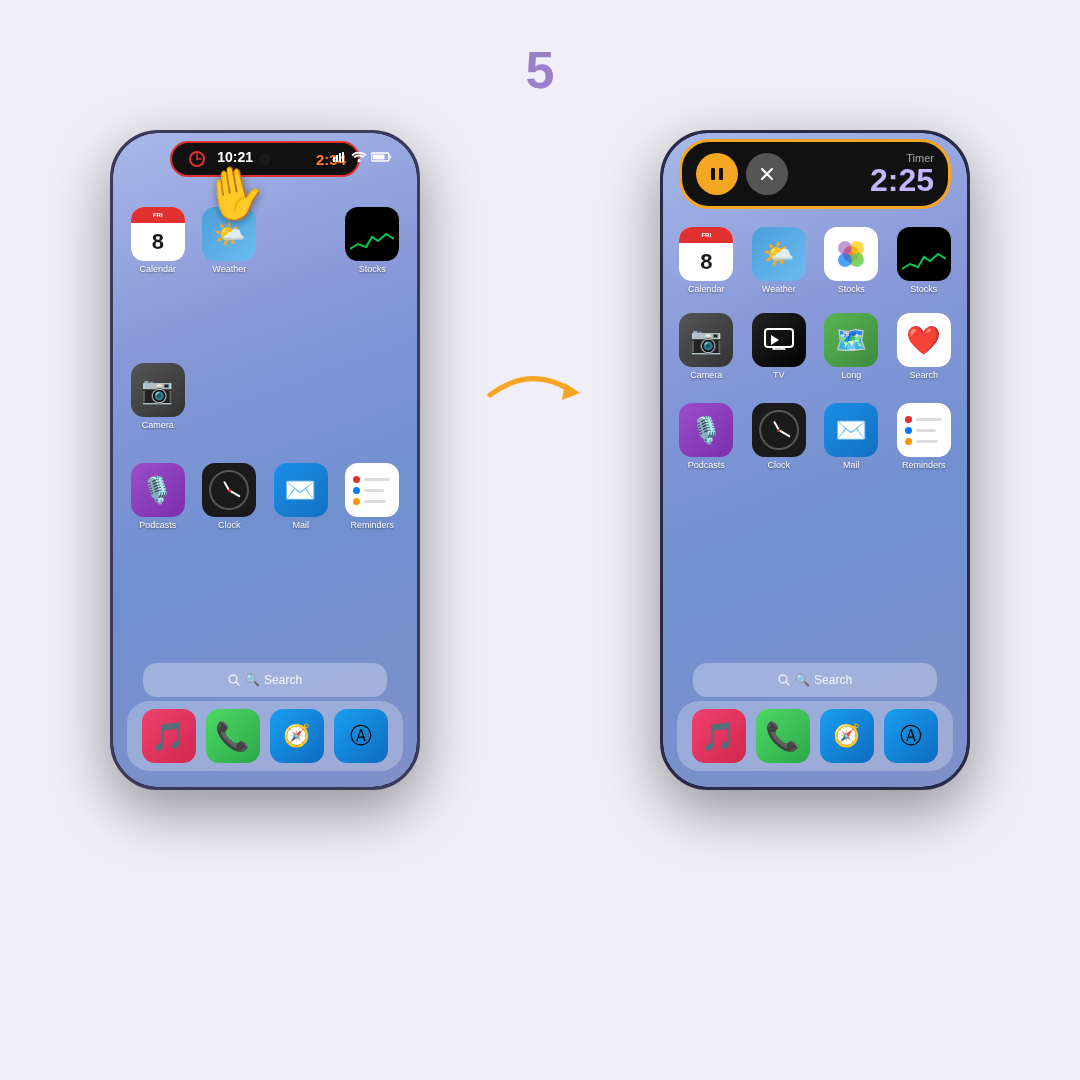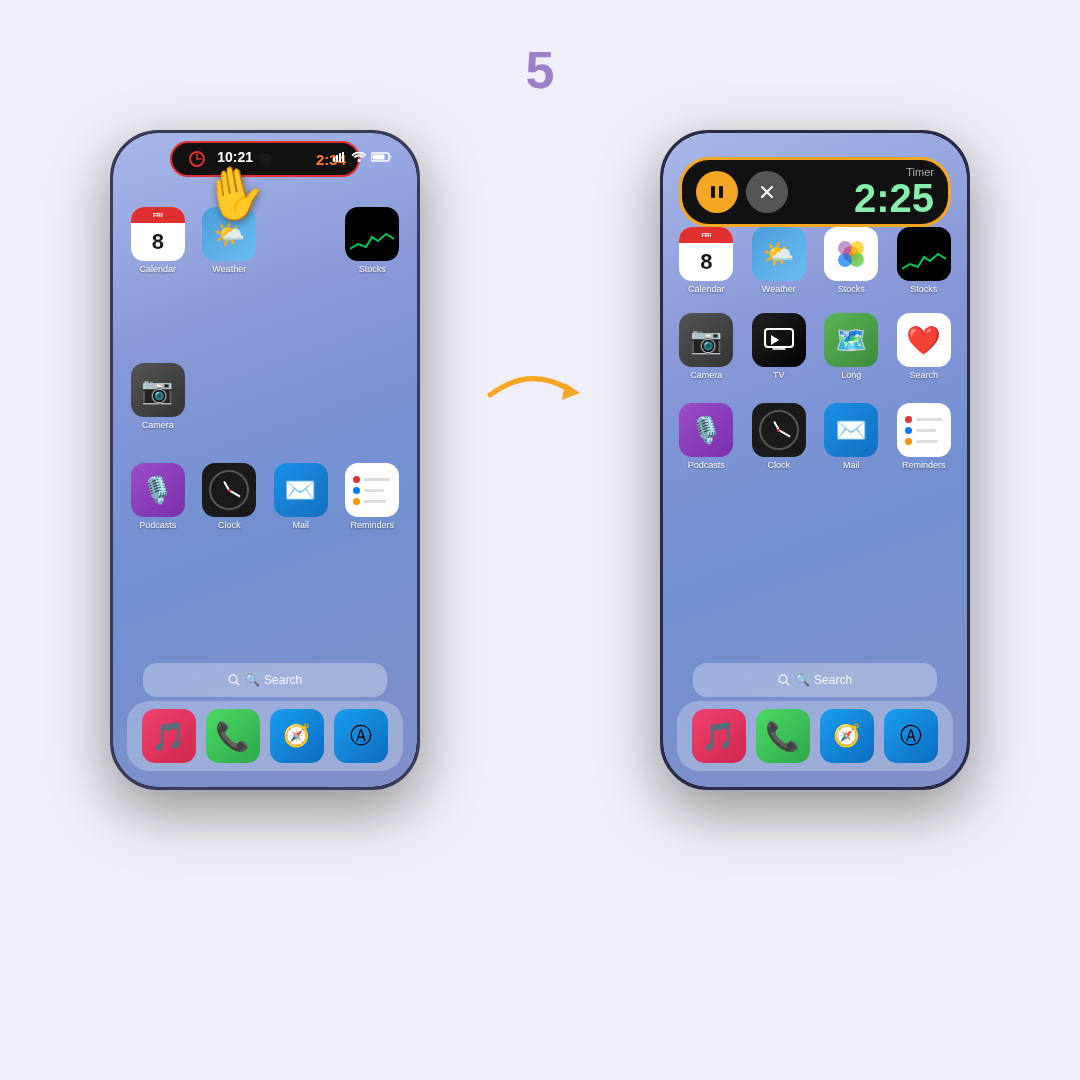--- a/index.html
+++ b/index.html
@@ -471,39 +471,39 @@
 
   <svg width="120" height="80" viewBox="0 0 120 80" style="position:relative;z-index:5;flex-shrink:0;margin-bottom:150px;">
     <path d="M10 50 Q50 20 90 45" stroke="#f5a623" stroke-width="5" fill="none" stroke-linecap="round"></path>
     <polygon points="85,38 100,48 82,55" fill="#f5a623"></polygon>
   </svg>
 
   <div class="phone-wrapper">
     <div class="phone" style="background:#0a0a1a;border:3px solid #2a2a4a;">
       <div class="phone-screen">
 
-        <div style="position:absolute;top:24px;left:50%;transform:translateX(-50%);background:#111;border-radius:30px;height:70px;width:272px;z-index:10;display:flex;align-items:center;padding:0 14px;border:3px solid #f5a623;gap:8px;text-align:right;">
+        <div style="position:absolute;top:6px;left:50%;transform:translateX(-50%);background:#111;border-radius:30px;height:70px;width:272px;z-index:10;display:flex;align-items:center;padding:0 14px;border:3px solid #f5a623;gap:8px;text-align:right;">
 
           <div style="width:42px;height:42px;background:#f5a623;border-radius:50%;display:flex;align-items:center;justify-content:center;flex-shrink:0;">
             <svg width="16" height="16" viewBox="0 0 16 16">
               <rect x="2" y="2" width="4" height="12" rx="1" fill="#111"></rect>
               <rect x="10" y="2" width="4" height="12" rx="1" fill="#111"></rect>
             </svg>
           </div>
 
           <div style="width:42px;height:42px;background:#555;border-radius:50%;display:flex;align-items:center;justify-content:center;flex-shrink:0;">
             <svg width="14" height="14" viewBox="0 0 14 14">
               <line x1="2" y1="2" x2="12" y2="12" stroke="white" stroke-width="2" stroke-linecap="round"></line>
               <line x1="12" y1="2" x2="2" y2="12" stroke="white" stroke-width="2" stroke-linecap="round"></line>
             </svg>
           </div>
 
           <div style="flex:1;display:flex;flex-direction:column;align-items:flex-end;">
             <span style="font-size:11px;color:#aaa;font-weight:500;">Timer</span>
-            <span style="font-size:40px;font-weight:700;color:#86efac;font-variant-numeric:tabular-nums;line-height:1;">2:25</span>
+            <span style="font-size:32px;font-weight:700;color:#c4b5fd;font-variant-numeric:tabular-nums;line-height:1;">2:25</span>
           </div>
         </div>
 
         <div style="position:absolute;top:90px;left:0;right:0;padding:0 12px;">
           <div style="display:grid;grid-template-columns:repeat(4,1fr);gap:10px;margin-top:4px;">
 
             <div class="app-icon">
               <div class="cal-icon">
                 <div class="cal-header">
                     <span>FRI</span>

